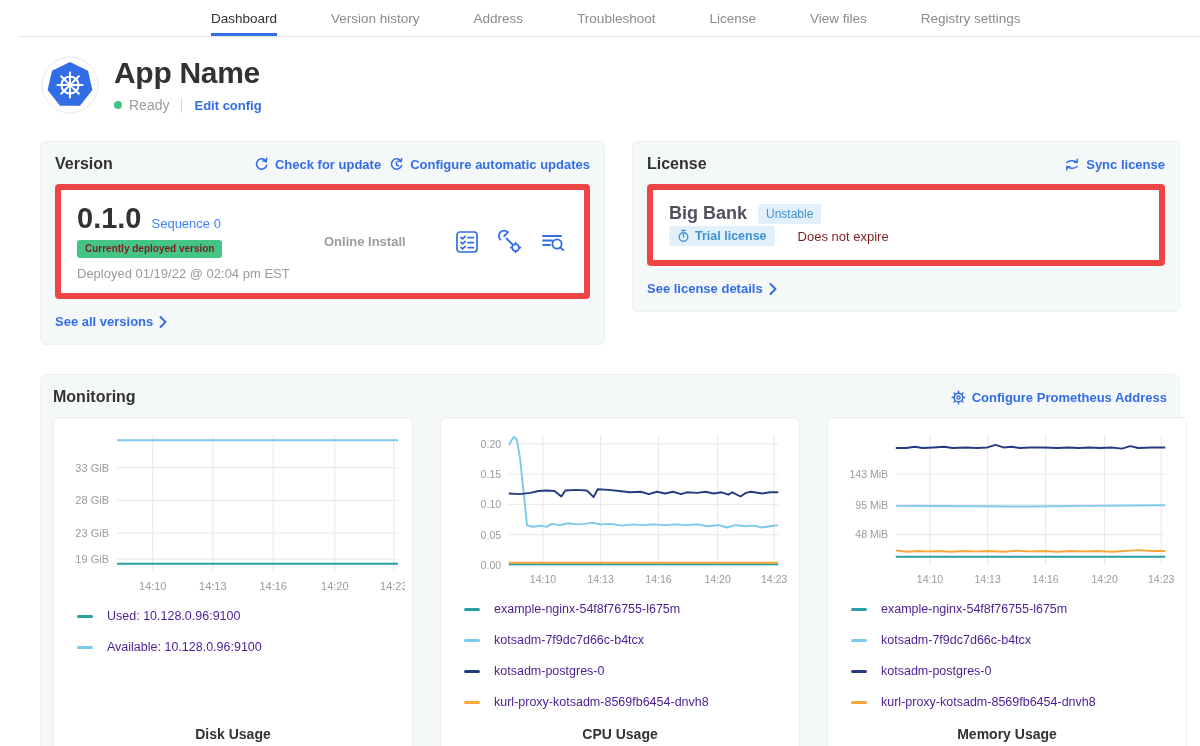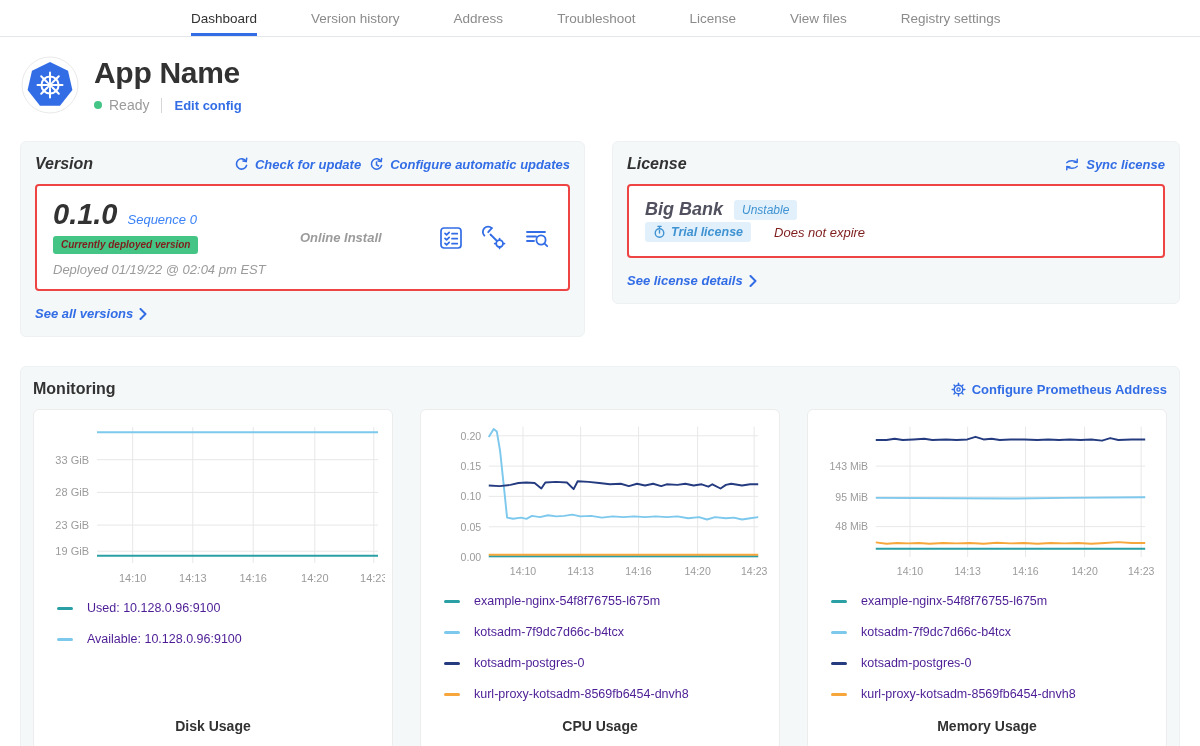--- a/index.html
+++ b/index.html
@@ -1,18 +1,18 @@
 <!DOCTYPE html>
 <html><head>
 <meta charset="utf-8">
 <style>
   * { margin:0; padding:0; box-sizing:border-box; }
   html,body { width:1200px; height:746px; background:#fff; overflow:hidden;
     font-family:"Liberation Sans", sans-serif; color:#323232; }
-  .page { width:1200px; height:746px; position:relative; background:#fff; }
+  .page { width:1200px; height:746px; position:relative; background:#fff;padding-left:20px; }
 
   
   .topnav { height:37px; background:#fff; border-bottom:1px solid #e4e7e9;
     display:flex; align-items:stretch; padding-left:191px; }
   .tab { display:flex; align-items:center; margin-right:54px; font-size:13.5px;
     color:#8b8b8b; cursor:pointer; border-bottom:3px solid transparent; padding-top:3px; }
   .tab.active { color:#323232; border-bottom-color:#326de6; }
 
   
   .app-header { display:flex; align-items:flex-start; padding:19px 24px 0 21px; }
@@ -20,28 +20,28 @@
   .app-title { font-size:30px; font-weight:bold; letter-spacing:-0.3px; line-height:34px; }
   .status-row { display:flex; align-items:center; margin-top:7px; }
   .status-dot { width:8px; height:8px; border-radius:50%; background:#44c585; margin-right:7px; }
   .status-text { font-size:14px; color:#9b9b9b; }
   .status-sep { width:1px; height:15px; background:#d6d6d6; margin:0 12px; }
   .link { color:#326de6; font-weight:bold; font-size:13px; cursor:pointer; text-decoration:none;
     display:inline-flex; align-items:center; gap:6px; white-space:nowrap; }
   .link svg { flex:none; }
 
   
-  .cards-row { display:flex; align-items:flex-start; gap:27px; padding:0 20px; margin-top:27px;font-style:italic; }
+  .cards-row { display:flex; align-items:flex-start; gap:27px; padding:0 20px; margin-top:27px; }
   .card { background:#f5f8f9; border:1px solid #eef1f3; border-radius:6px; padding:13px 14px 14px; }
   .version-card { width:565px; flex:none; }
   .license-card { flex:1; }
   .card-header { display:flex; justify-content:space-between; align-items:center; margin-bottom:11px; }
   .card-title { font-size:16px; font-weight:bold; }
   .card-links { display:flex; gap:8px; }
-  .inner-panel { background:#fff; border:2px solid #ef4444; border-radius:4px; }
+  .inner-panel { background:#fff; border:6px solid #ef4444; border-radius:4px; }
 
   .version-panel { display:flex; align-items:center; padding:12px 18px 12px 16px; }
   .version-left { width:215px; flex:none; }
   .version-line { display:flex; align-items:baseline; gap:10px; }
   .version-number { font-size:29px; font-weight:bold; }
   .sequence { font-size:13px; color:#3b82f6; }
   .deployed-badge { display:inline-block; margin-top:5px; background:#44c585; color:#7f1d1d;
     font-size:10px; font-weight:bold; padding:3px 8px 4px; border-radius:3px; }
   .deployed-at { margin-top:8px; font-size:13px; color:#9b9b9b; }
   .install-type { font-size:13px; font-weight:bold; color:#9b9b9b; margin-left:32px; }

